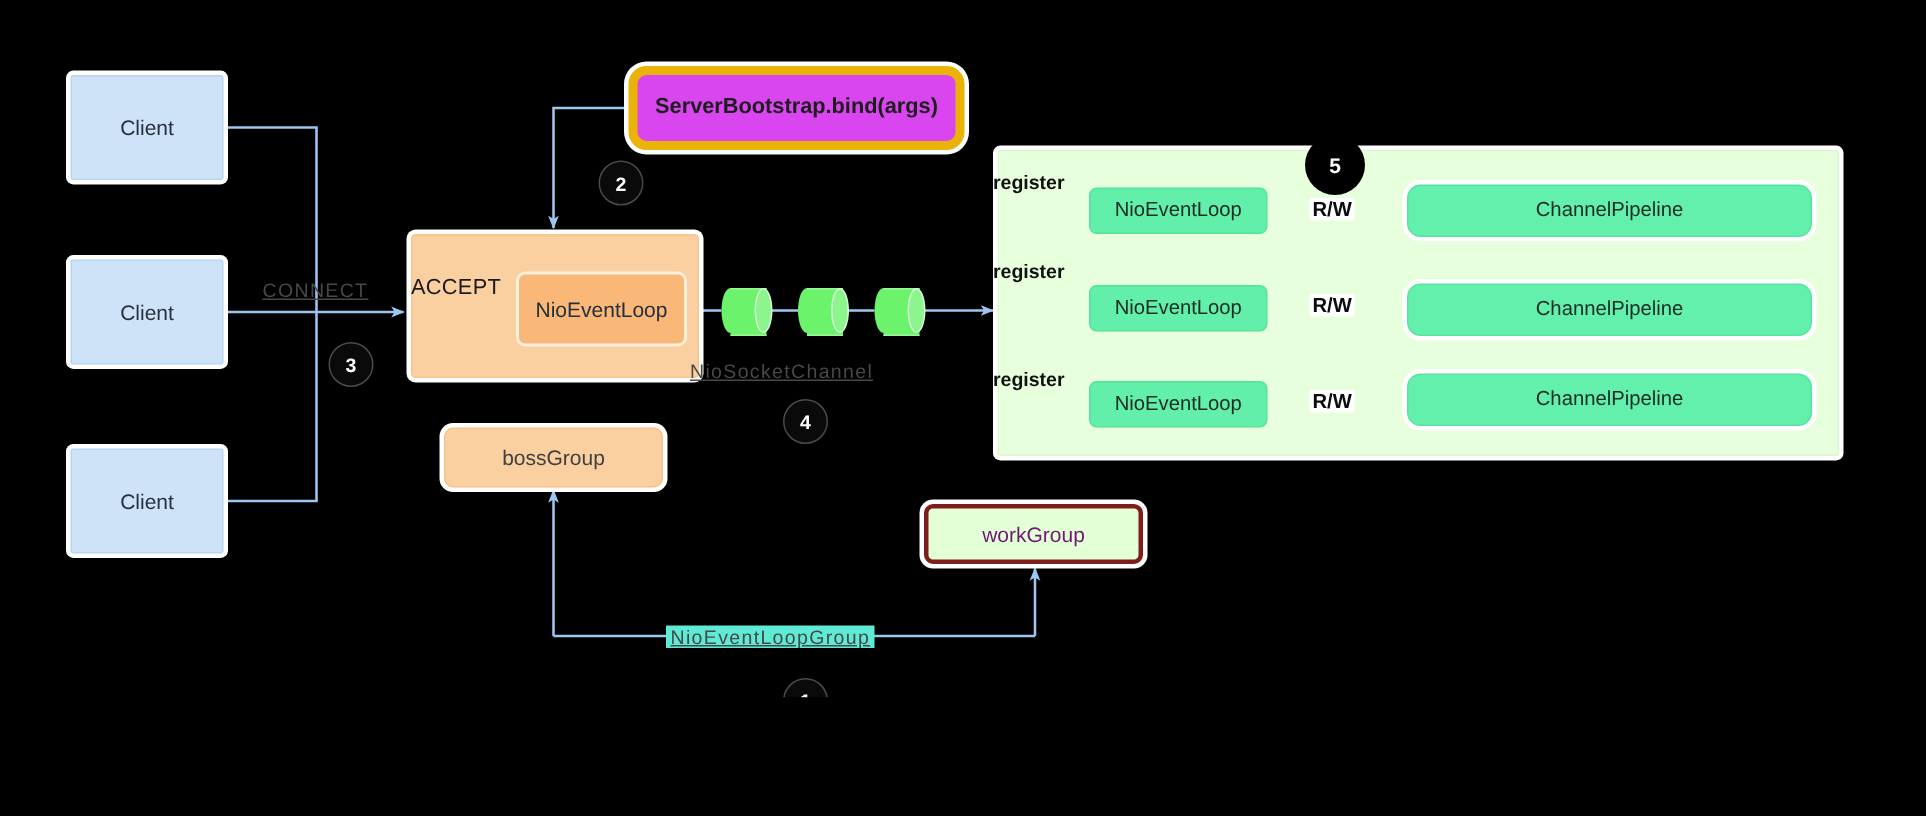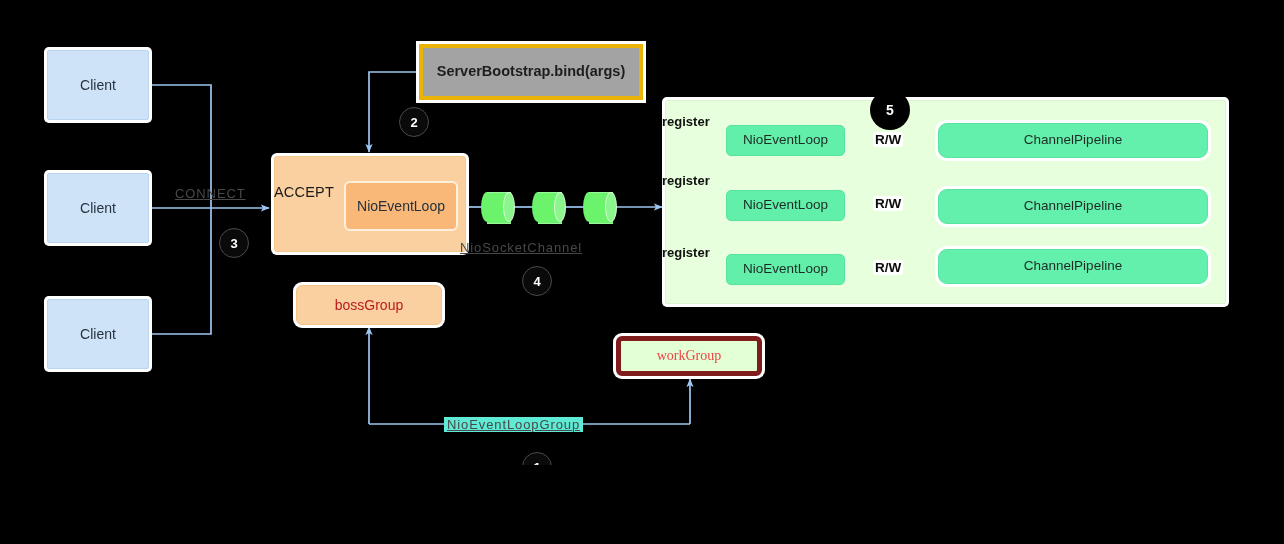--- a/index.html
+++ b/index.html
@@ -38,23 +38,23 @@
   .client-box {
     background: #cfe3f8;
     border: 1px solid #b9d5f0;
     border-radius: 2px;
     box-shadow: 0 0 0 3px #ffffff;
     font-size: 14px;
     color: #26323f;
   }
 
   .boot-box {
-    background: #a3a3a3;
-    border: 4px solid #eab308;
-    border-radius: 0;
+    background: #d946ef;
+    border: 6px solid #eab308;
+    border-radius: 12px;
     font-weight: bold;
     font-size: 14.5px;
     color: #1d1d1d;
     box-shadow: 0 0 0 3px #ffffff;
   }
 
   .accept-group {
     background: #fbd0a0;
     border: 1px solid #f6c68f;
     border-radius: 3px;
@@ -75,29 +75,28 @@
     border-radius: 6px;
     color: #24303c;
     font-size: 14px;
   }
 
   .bossgroup-box {
     background: #fbd0a0;
     border: 1px solid #f5c38a;
     border-radius: 6px;
     box-shadow: 0 0 0 3px #ffffff;
-    color: #b91c1c;
+    color: #404040;
   }
   .workgroup-box {
     background: #e3ffd6;
-    border: 5px solid #7f1d1d;
+    border: 3px solid #7f1d1d;
     border-radius: 6px;
     box-shadow: 0 0 0 3px #ffffff;
-    color: #ef4444;
-    font-family: Liberation Serif, serif;
+    color: #701a75;
   }
 
   .green-panel {
     position: absolute;
     background: #e7ffdd;
     border: 1px solid #dcf7cf;
     box-shadow: 0 0 0 3px #ffffff;
     border-radius: 2px;
   }
   .nel-green {

